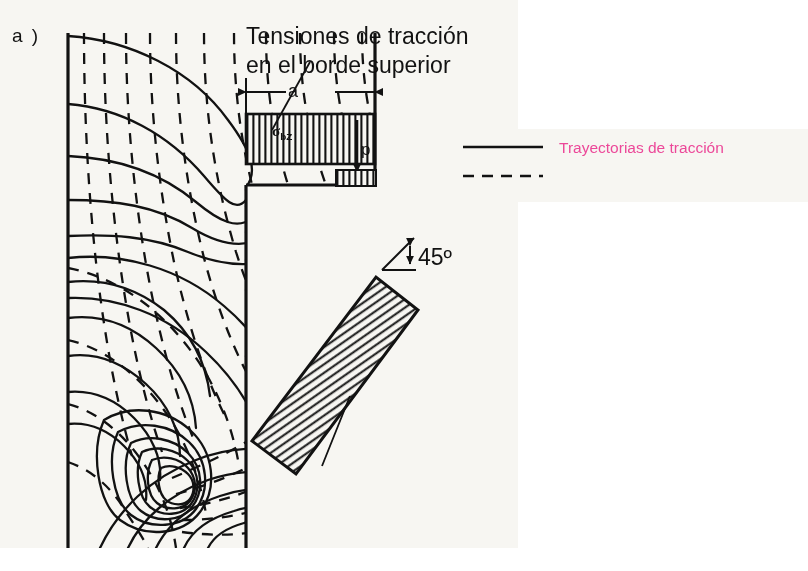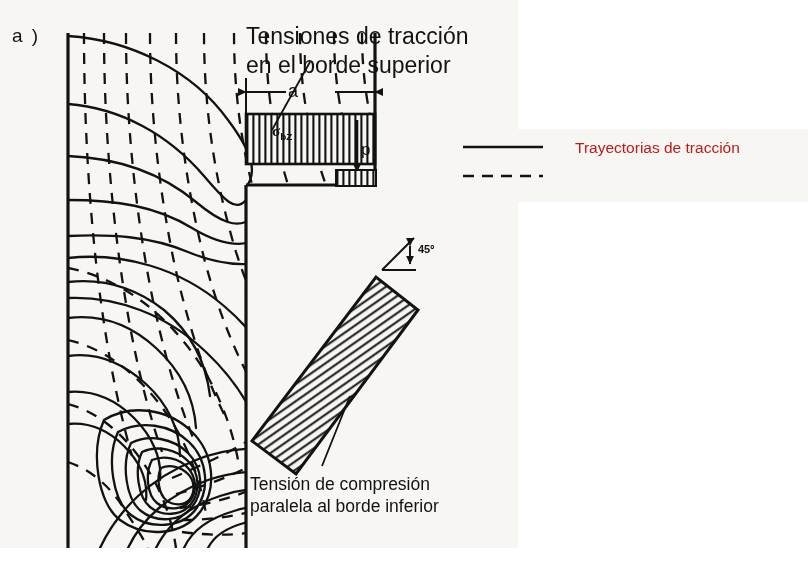--- a/index.html
+++ b/index.html
@@ -58,39 +58,39 @@
   #label-a {
     left: 288px; top: 80px;
     font-size: 18px;
   }
   #label-p {
     left: 361px; top: 139px;
     font-size: 17px;
   }
   #label-angle {
     left: 418px; top: 243px;
-    font-size: 11px;
-    font-weight: 700;
+    font-size: 23px;
+    font-weight: 400;
   }
   #label-sigma {
     left: 272px; top: 122px;
     font-size: 15px;
     font-weight: 600;
     font-family: "Liberation Serif", serif;
   }
   #label-sigma sub {
     font-size: 0.66em;
     font-weight: 700;
     font-family: "Liberation Sans", sans-serif;
   }
   .legend-text {
     position: absolute;
-    left: 575px;
+    left: 559px;
     font-size: 15.5px;
-    color: #b91c1c;
+    color: #ec4899;
     white-space: pre;
     text-align: center;
   }
   #legend-text-0 { top: 139px; }
   #legend-text-1 { top: 168px; }
 </style>
 </head>
 <body>
 
 <div id="root">
@@ -268,22 +268,20 @@
     <g>
       <line x1="463" y1="176" x2="543" y2="176" stroke="#121212" stroke-width="2.3" stroke-dasharray="11 8"></line>
     </g>
   </svg>
 
   <div class="txt" id="panel-letter">a )</div>
 
   <div class="txt" id="caption-top">Tensiones de tracción
 en el borde superior</div>
 
-  <div class="txt" id="caption-bottom">Tensión de compresión
-paralela al borde inferior</div>
 
   <div class="txt" id="label-a">a</div>
 
   <div class="txt" id="label-p">p</div>
 
   <div class="txt" id="label-angle">45º</div>
 
   <div class="txt" id="label-sigma"><span>σ</span><sub>bZ</sub></div>
 
   <div class="legend-text" id="legend-text-0">Trayectorias de tracción</div>

